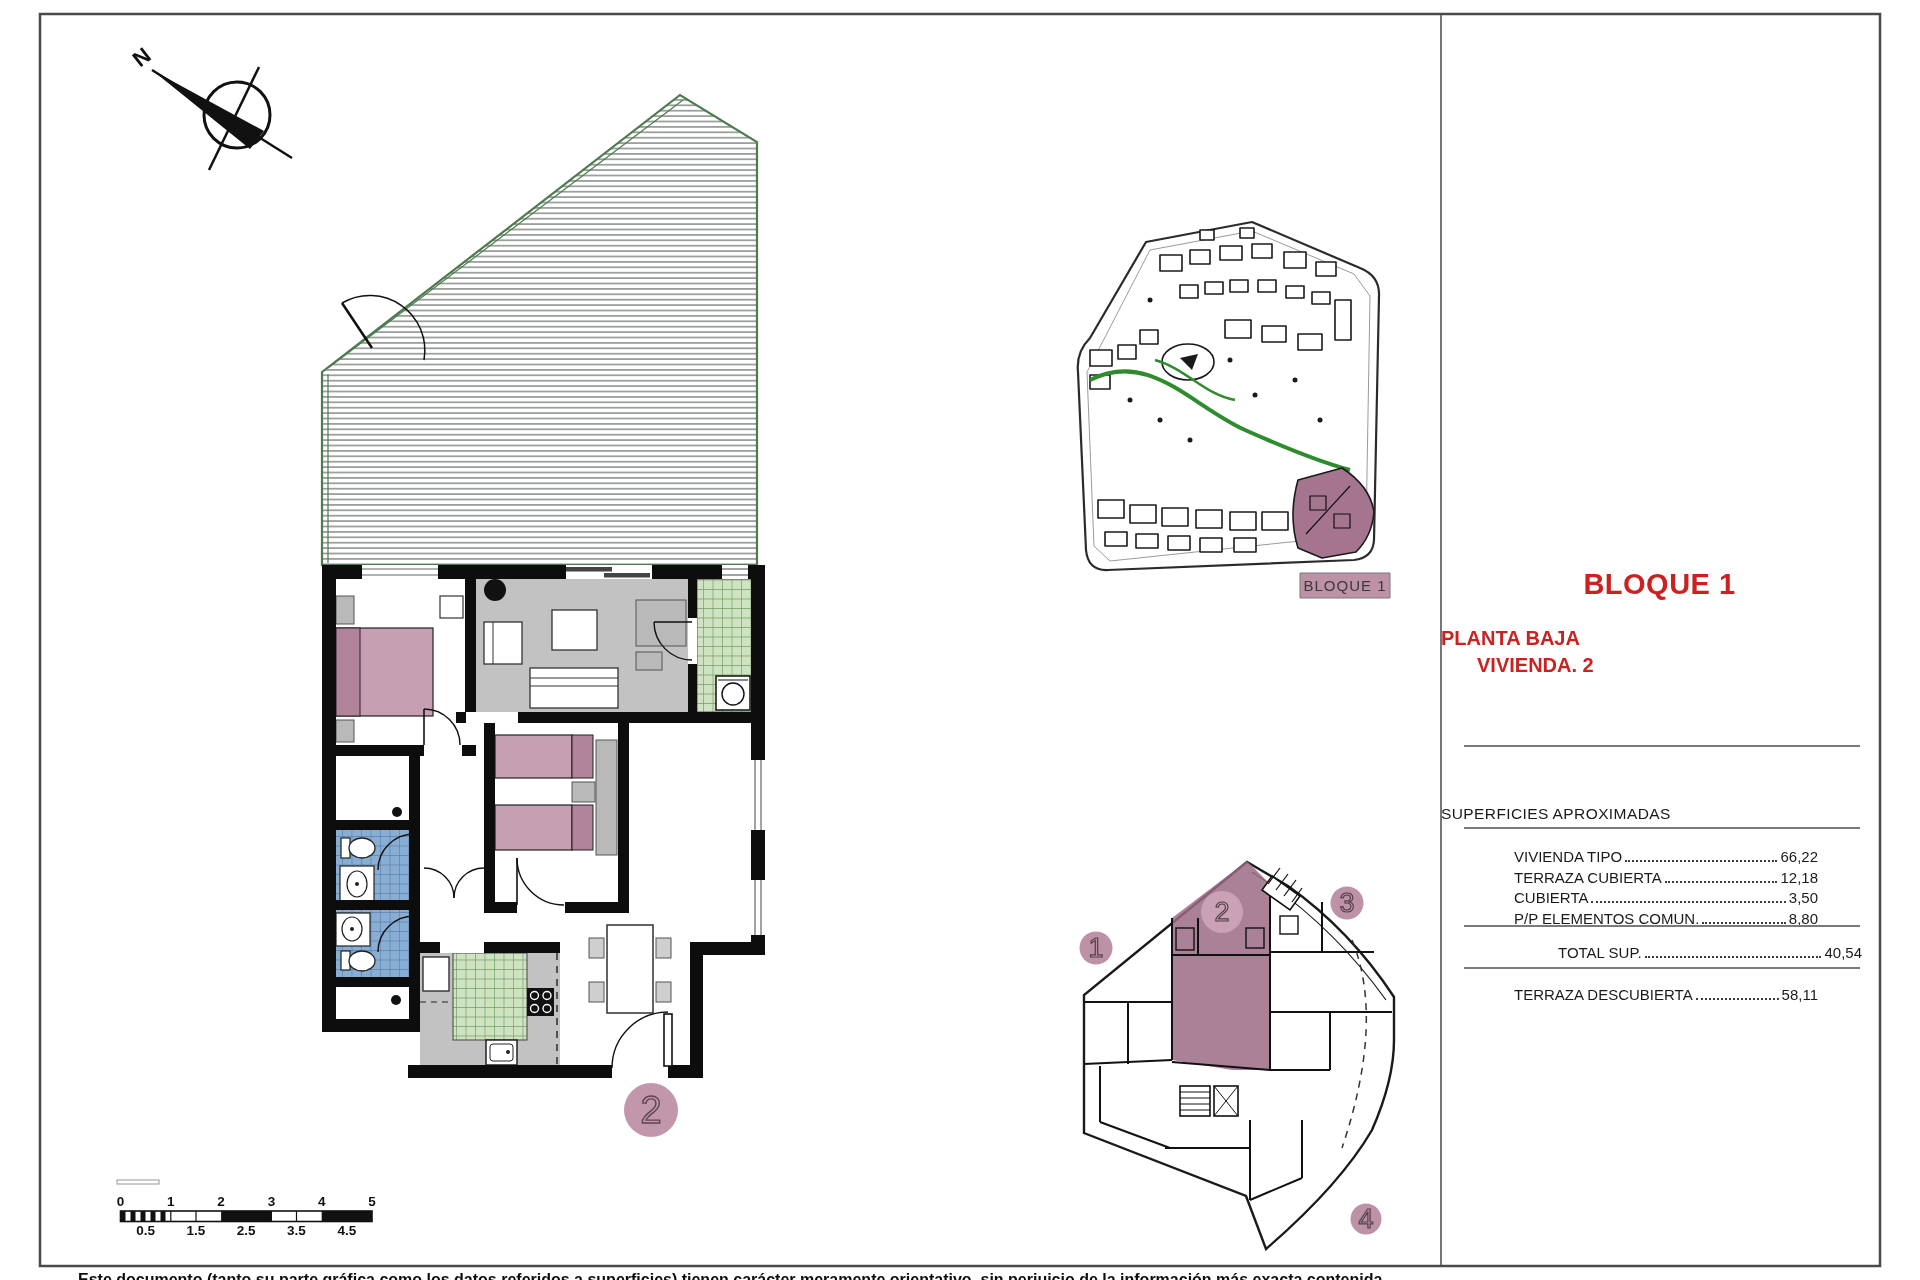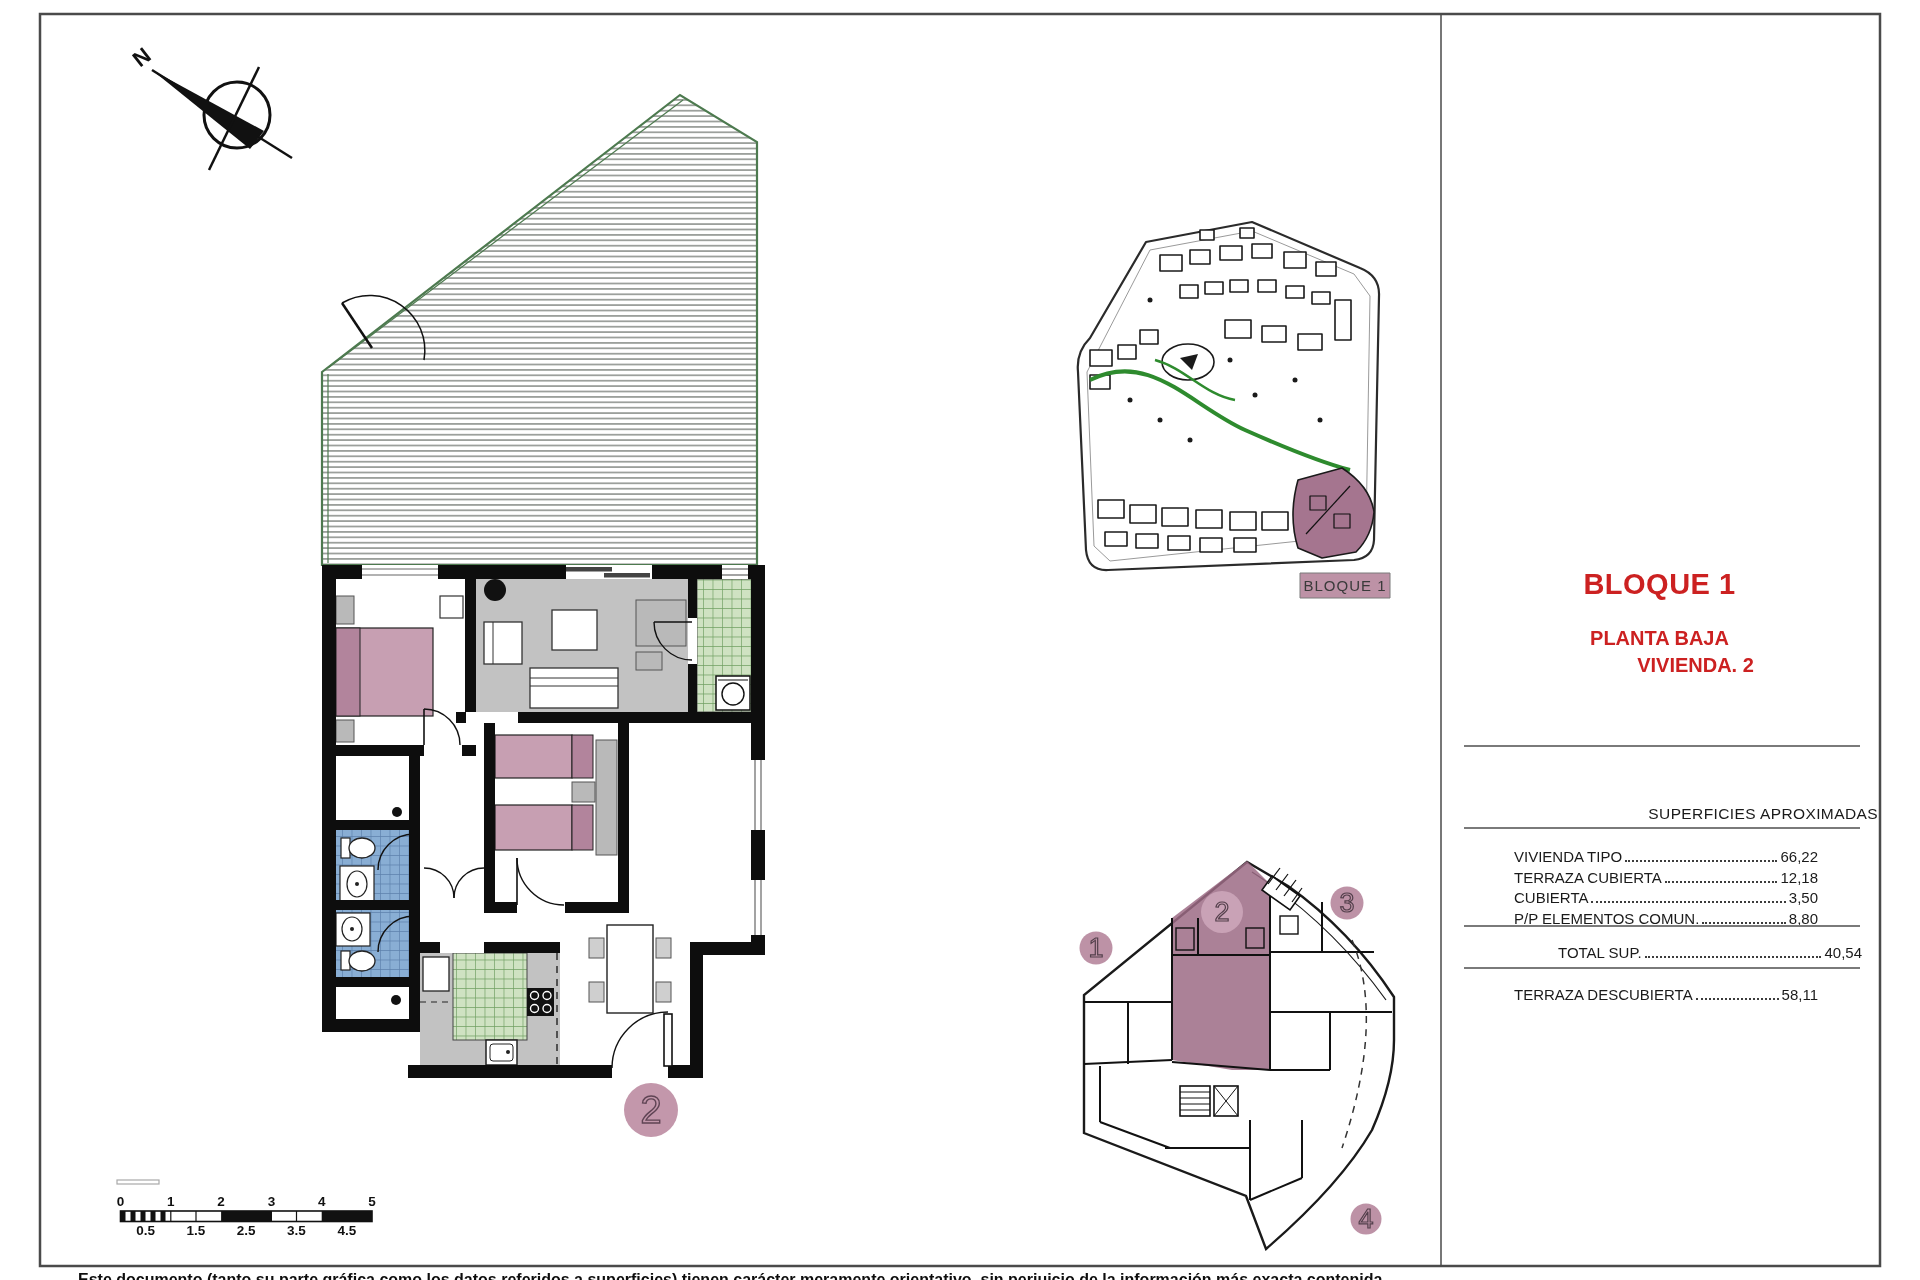--- a/index.html
+++ b/index.html
@@ -7,25 +7,25 @@
     position:relative;width:1920px;height:1280px;background:#ffffff;
     overflow:hidden;font-family:"Liberation Sans",sans-serif;color:#111;
   }
   .abs{position:absolute;}
   svg{position:absolute;left:0;top:0;}
   
   .panel-title{
     left:1441px;top:568px;width:437px;text-align:center;
     font-size:29px;font-weight:bold;color:#cc2121;letter-spacing:.5px;
   }
-  .panel-sub{left:1441px;width:437px;text-align:center;font-size:20px;font-weight:bold;color:#cc2121;}
+  .panel-sub{left:1441px;width:437px;text-align:left;font-size:20px;font-weight:bold;color:#cc2121;}
   .sub1{top:627px;} .sub2{top:654px;margin-left:36px;}
   .rule{left:1464px;width:396px;height:2px;background:#7a7a7a;}
   .r1{top:745px;} .r2{top:827px;} .r3{top:925px;} .r4{top:967px;}
-  .table-title{left:1441px;top:805px;width:437px;text-align:right;font-size:15.5px;color:#1a1a1a;letter-spacing:.4px;}
+  .table-title{left:1441px;top:805px;width:437px;text-align:left;font-size:15.5px;color:#1a1a1a;letter-spacing:.4px;}
   .t-block{left:1514px;top:845px;width:304px;font-size:15px;color:#1a1a1a;}
   .t-row{display:flex;align-items:flex-end;height:20.4px;white-space:nowrap;}
   .t-row .leader{flex:1;border-bottom:2px dotted #3c3c3c;margin:0 3px;transform:translateY(-3px);}
   
   .disclaimer{
     left:78px;top:1271px;font-size:16px;font-weight:bold;color:#0d0d0d;white-space:nowrap;
   }
 </style>
 </head>
 <body>

